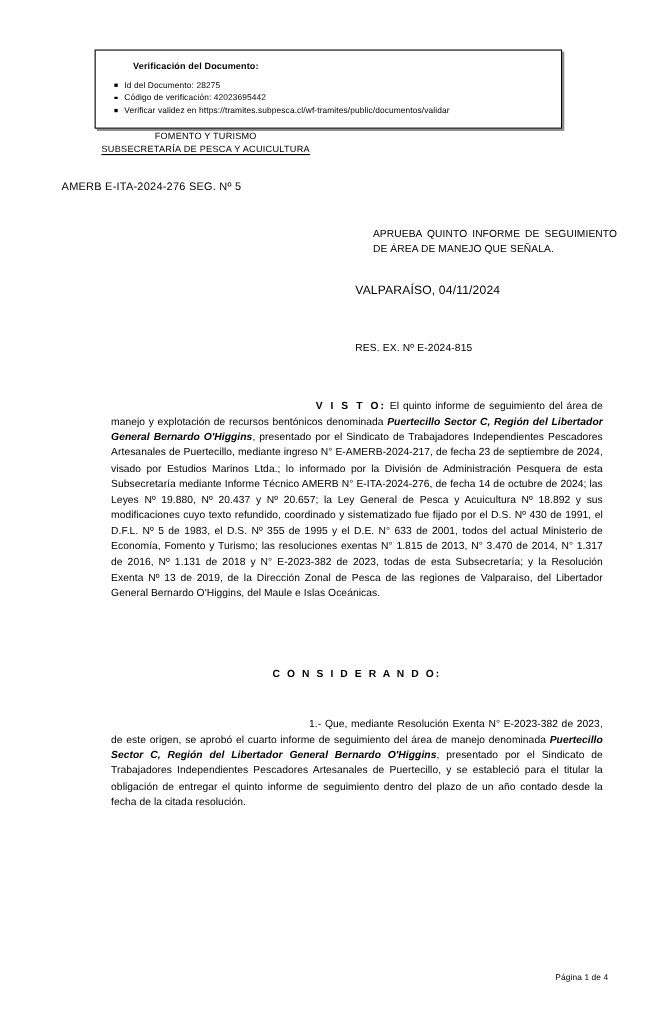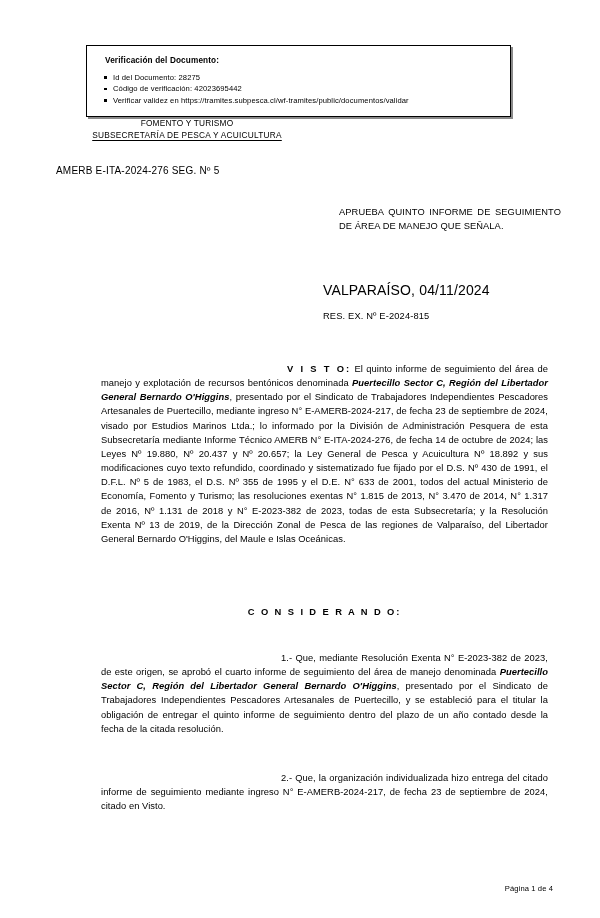--- a/index.html
+++ b/index.html
@@ -32,21 +32,21 @@
     box-sizing: border-box;
     border: 1.4px solid #000000;
     background: #ffffff;
     padding: 10px 12px 10px 14px;
     box-shadow: 2px 2px 0 0 #8a8a8a;
   }
   .verif-title {
     font-size: 8.2px;
     font-weight: bold;
     letter-spacing: 0.15px;
-    margin: 0 0 7px 4px;
+    margin: 0 0 7px 20px;
   }
   .verif-list {
     list-style: none;
     margin: 0;
     padding: 0;
   }
   .verif-list li {
     position: relative;
     font-size: 7.6px;
     line-height: 11.4px;
@@ -102,22 +102,22 @@
     line-height: 14.2px;
     text-align: justify;
     text-align-last: left;
     letter-spacing: 0.1px;
     margin-left: 16px;
   }
 
   .doc-place-date {
     position: absolute;
     left: 323px;
-    top: 282px;
-    font-size: 14px;
+    top: 258px;
+    font-size: 11px;
     letter-spacing: 0.15px;
     white-space: nowrap;
   }
 
   .doc-resnum {
     position: absolute;
     left: 323px;
     top: 311px;
     font-size: 9.3px;
     letter-spacing: 0.15px;
@@ -207,19 +207,16 @@
   <div class="body-block" id="visto-block">
     <span class="lead-indent"></span><span class="heading-sp">V I S T O:</span><span> El quinto informe de seguimiento del área de manejo y explotación de recursos bentónicos denominada </span><span class="em-name">Puertecillo Sector C, Región del Libertador General Bernardo O'Higgins</span><span>, presentado por el Sindicato de Trabajadores Independientes Pescadores Artesanales de Puertecillo, mediante ingreso N° E-AMERB-2024-217, de fecha 23 de septiembre de 2024, visado por Estudios Marinos Ltda.; lo informado por la División de Administración Pesquera de esta Subsecretaría mediante Informe Técnico AMERB N° E-ITA-2024-276, de fecha 14 de octubre de 2024; las Leyes Nº 19.880, Nº 20.437 y Nº 20.657; la Ley General de Pesca y Acuicultura Nº 18.892 y sus modificaciones cuyo texto refundido, coordinado y sistematizado fue fijado por el D.S. Nº 430 de 1991, el D.F.L. Nº 5 de 1983, el D.S. Nº 355 de 1995 y el D.E. N° 633 de 2001, todos del actual Ministerio de Economía, Fomento y Turismo; las resoluciones exentas N° 1.815 de 2013, N° 3.470 de 2014, N° 1.317 de 2016, Nº 1.131 de 2018 y N° E-2023-382 de 2023, todas de esta Subsecretaría; y la Resolución Exenta Nº 13 de 2019, de la Dirección Zonal de Pesca de las regiones de Valparaíso, del Libertador General Bernardo O'Higgins, del Maule e Islas Oceánicas.</span>
   </div>
 
   <div class="considerando">C O N S I D E R A N D O:</div>
 
   <div class="body-block" id="consid-1-block">
     <span class="lead-indent-2"></span><span>1.- </span><span>Que, mediante Resolución Exenta N° E-2023-382 de 2023, de este origen, se aprobó el cuarto informe de seguimiento del área de manejo denominada </span><span class="em-name">Puertecillo Sector C, Región del Libertador General Bernardo O'Higgins</span><span>, presentado por el Sindicato de Trabajadores Independientes Pescadores Artesanales de Puertecillo, y se estableció para el titular la obligación de entregar el quinto informe de seguimiento dentro del plazo de un año contado desde la fecha de la citada resolución.</span>
   </div>
 
-  <div class="body-block" id="consid-2-block">
-    <span class="lead-indent-2"></span><span>2.- </span><span>Que, la organización individualizada hizo entrega del citado informe de seguimiento mediante ingreso N° E-AMERB-2024-217, de fecha 23 de septiembre de 2024, citado en Visto.</span>
-  </div>
 
   <div class="footer">Página 1 de 4</div>
 
 </div>
 
 </body></html>

